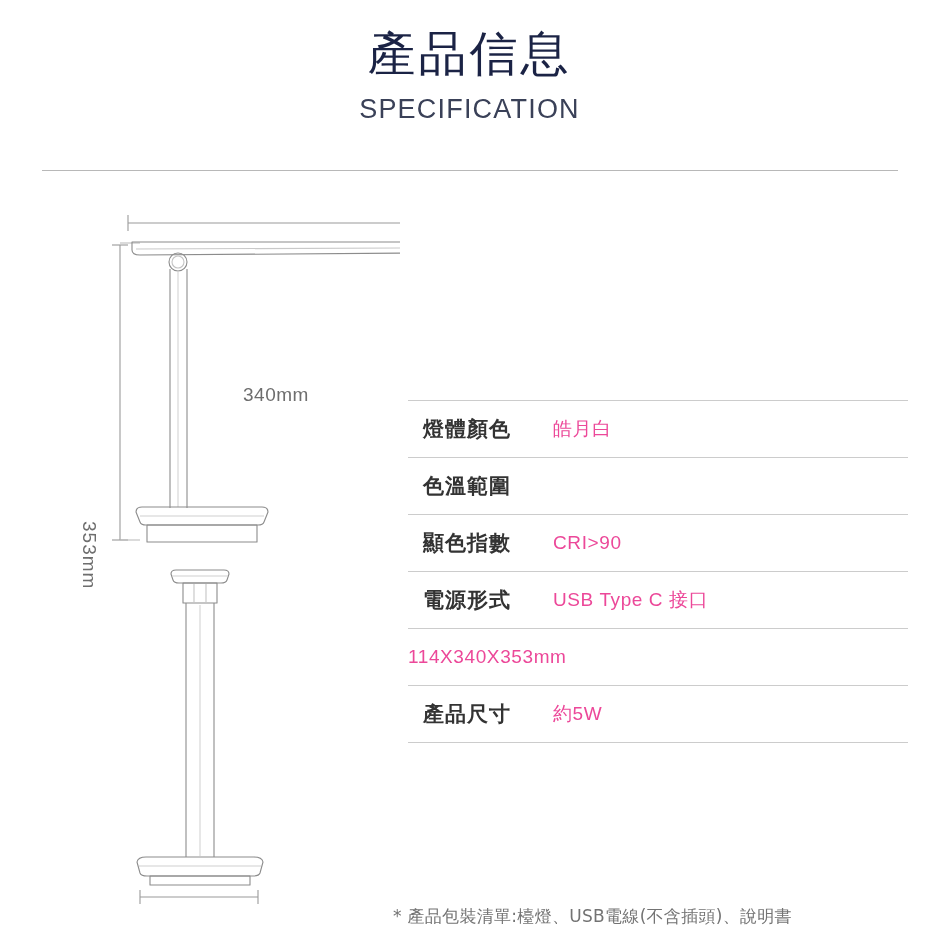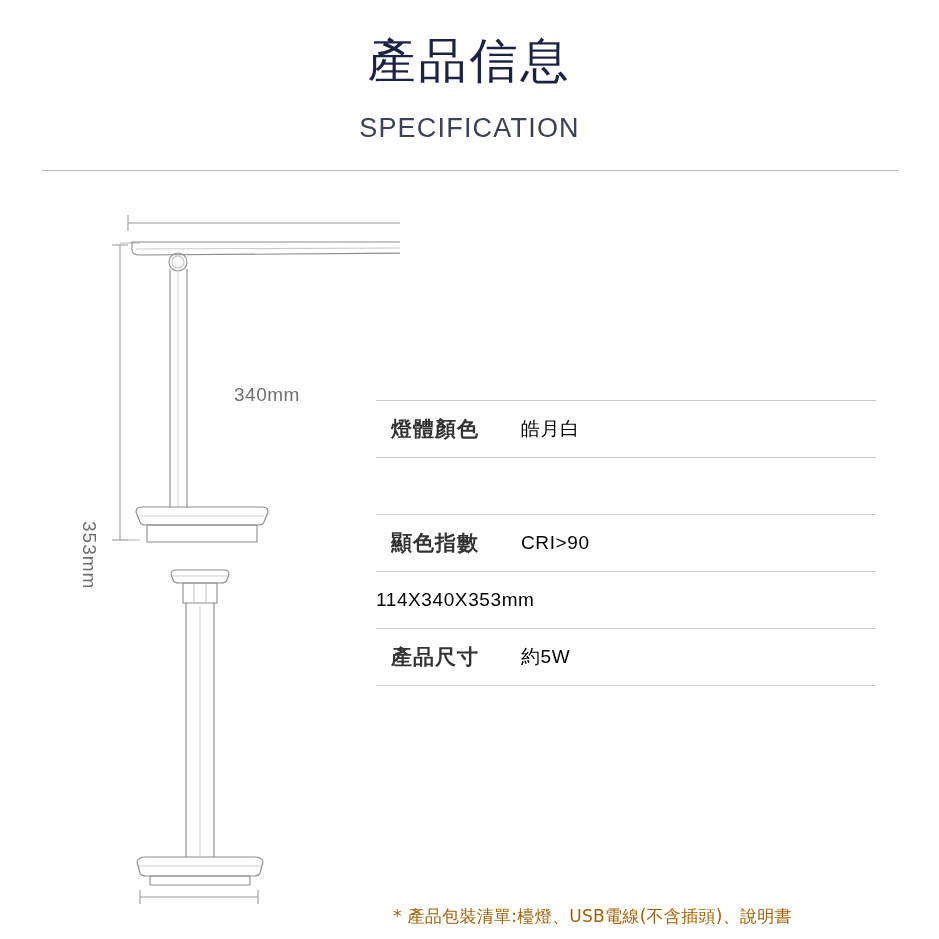--- a/index.html
+++ b/index.html
@@ -19,30 +19,30 @@
   
   .header {
     position: absolute;
     top: 0;
     left: 0;
     width: 939px;
     text-align: center;
   }
   .title-cn {
     margin: 0;
-    padding-top: 31px;
+    padding-top: 24px;
     font-size: 48px;
     line-height: 58px;
     font-weight: 500;
     letter-spacing: 3px;
     color: #1b2345;
     font-family: "DejaVu Sans", "Liberation Sans", sans-serif;
   }
   .title-en {
-    margin: 16px;
+    margin: 4px;
     padding-top: 6px;
     font-size: 27px;
     line-height: 34px;
     font-weight: 400;
     letter-spacing: 1.2px;
     color: #3a4158;
     font-family: "Liberation Sans", sans-serif;
   }
   .top-rule {
     position: absolute;
@@ -61,21 +61,21 @@
     width: 400px;
     height: 754px;
   }
   .diagram svg {
     display: block;
   }
 
   
   .spec-table {
     position: absolute;
-    left: 376px;
+    left: 408px;
     top: 400px;
     width: 500px;
   }
   .spec-row {
     position: relative;
     height: 56px;
     border-top: 1px solid #cccccc;
     display: flex;
     align-items: center;
   }
@@ -89,48 +89,48 @@
     font-size: 21px;
     font-weight: bold;
     color: #333333;
     letter-spacing: 1px;
     font-family: "DejaVu Sans", "Liberation Sans", sans-serif;
     white-space: nowrap;
   }
   .spec-value {
     font-size: 19px;
     font-weight: 400;
-    color: #000000;
+    color: #ec4899;
     letter-spacing: 0.6px;
     font-family: "Liberation Sans", "DejaVu Sans", sans-serif;
     white-space: nowrap;
   }
 
   .footnote {
     position: absolute;
     left: 393px;
     top: 905px;
     font-size: 17px;
-    color: #a16207;
+    color: #737373;
     letter-spacing: 0.3px;
     white-space: nowrap;
     font-family: "DejaVu Sans", "Liberation Sans", sans-serif;
   }
 
   
   .dim-label {
     position: absolute;
     color: #6e6e6e;
     font-size: 19px;
     letter-spacing: 0.5px;
     font-family: "Liberation Sans", "DejaVu Sans", sans-serif;
     white-space: nowrap;
   }
   .dim-340 {
-    left: 234px;
+    left: 243px;
     top: 199px;
   }
   .dim-353 {
     left: 78px;
     top: 336px;
     writing-mode: vertical-rl;
     text-orientation: mixed;
     letter-spacing: 1px;
   }
 </style>
@@ -223,29 +223,34 @@
 </div>
 
 <div class="spec-table">
 
   <div class="spec-row">
     <span class="spec-label">燈體顏色</span>
     <span class="spec-value">皓月白</span>
   </div>
 
   <div class="spec-row">
+    <span class="spec-label">色溫範圍</span>
   </div>
 
   <div class="spec-row">
     <span class="spec-label">顯色指數</span>
     <span class="spec-value">CRI&gt;90</span>
   </div>
 
 
 
+  <div class="spec-row">
+    <span class="spec-label">電源形式</span>
+    <span class="spec-value">USB  Type C 接口</span>
+  </div>
 
   <div class="spec-row">
     <span class="spec-value">114X340X353mm</span>
   </div>
 
   <div class="spec-row">
     <span class="spec-label">產品尺寸</span>
     <span class="spec-value">約5W</span>
   </div>
 

